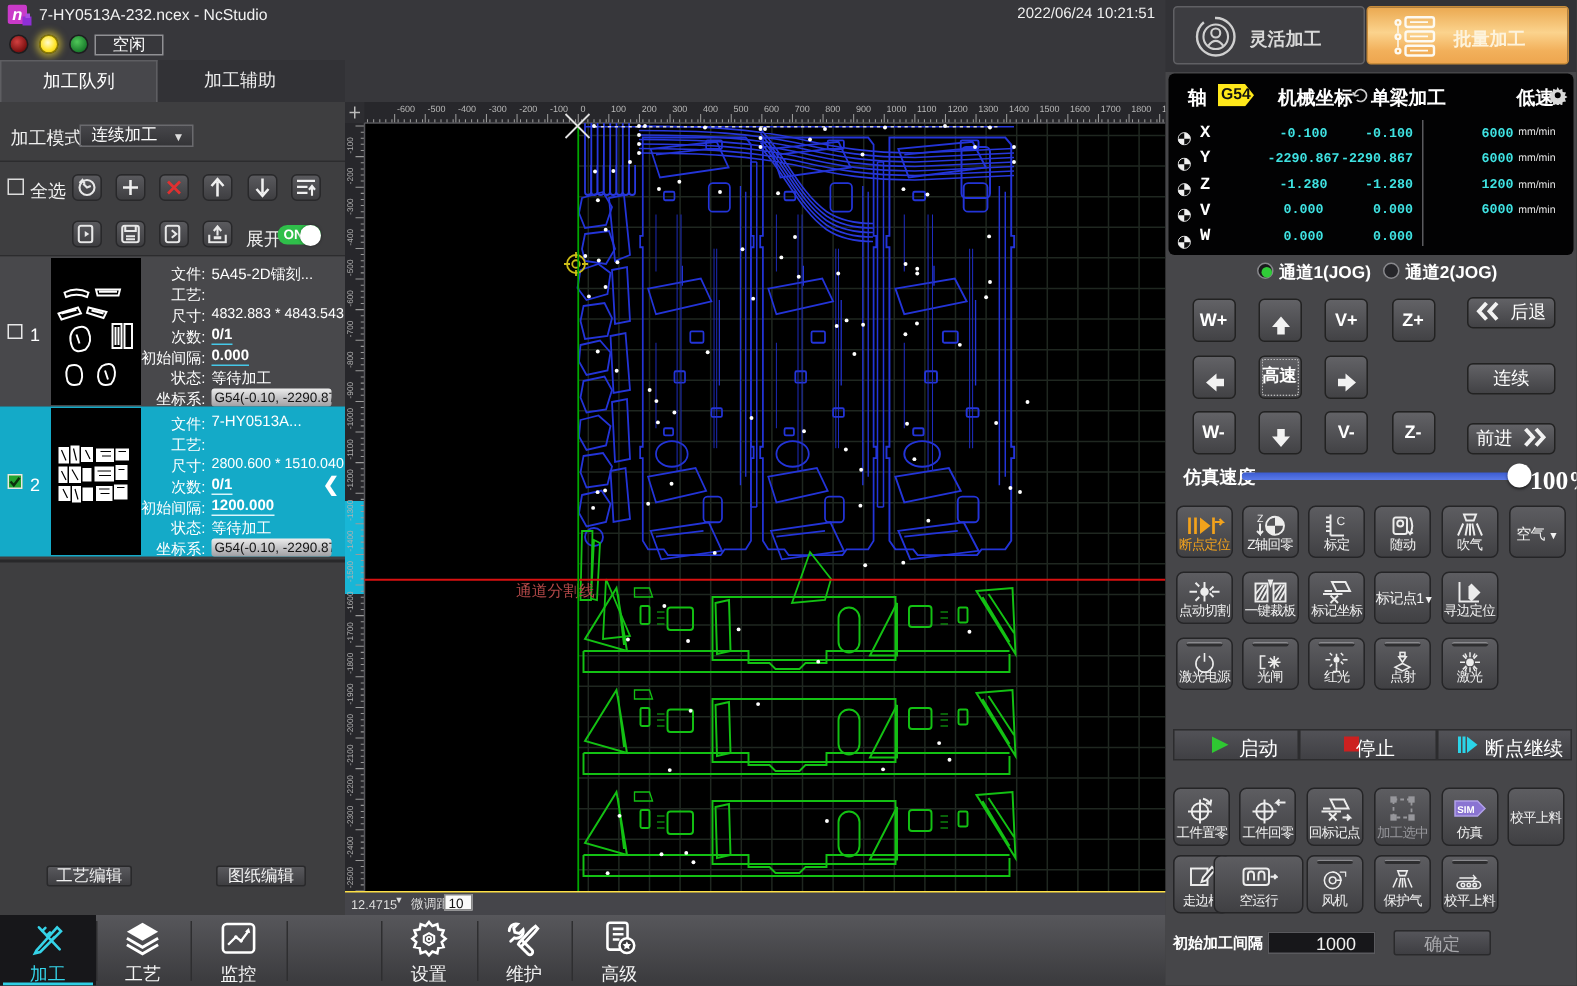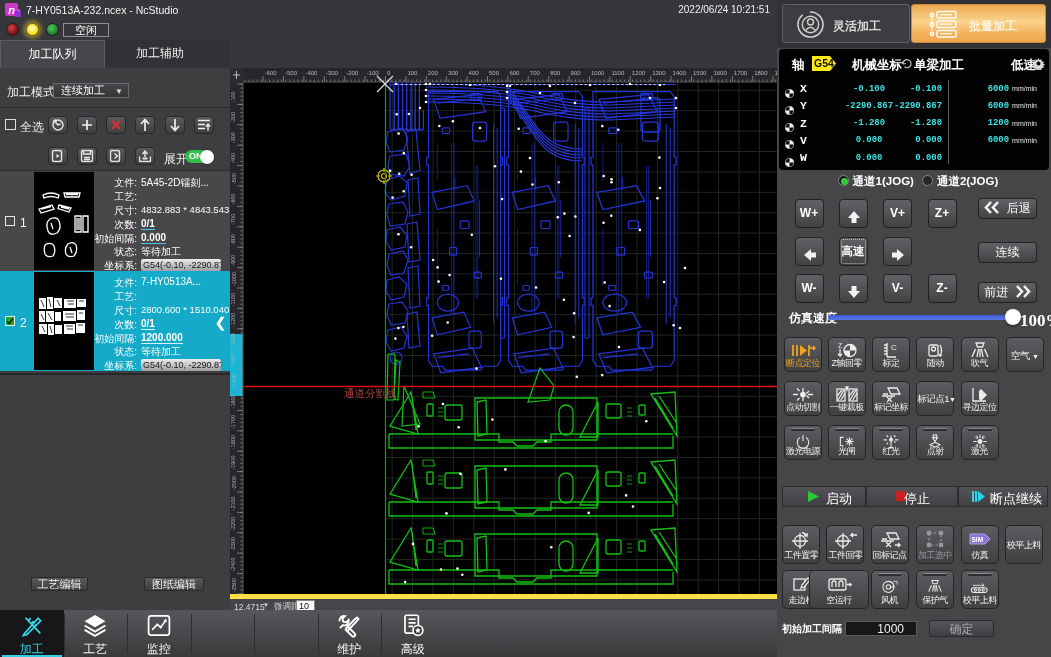--- a/index.html
+++ b/index.html
@@ -32,21 +32,21 @@
 .qitem{position:absolute;left:0;width:230px;height:100px;}
 .qthumb{position:absolute;left:34px;top:1px;width:60px;height:98px;background:#000;}
 .qrow{position:absolute;left:0;width:228px;height:14px;font-size:10px;white-space:nowrap;}
 .qlab{position:absolute;right:91px;}
 .qval{position:absolute;left:141px;}
 .qcheck{position:absolute;left:5px;top:45px;width:10px;height:10px;border:1.5px solid #e8e8e8;background:transparent;}
 .gbox{display:inline-block;background:linear-gradient(#ececec,#9f9fa3);color:#141414;border-radius:2px;padding:0 2px;height:12px;line-height:12px;font-size:9px;overflow:hidden;max-width:80px;white-space:nowrap;}
 .ebtn{position:absolute;top:509px;height:14px;background:linear-gradient(#59595d,#3e3e41);border:1px solid #29292b;border-radius:2px;color:#f2f2f2;font-size:11px;text-align:center;line-height:13px;}
 
 #canvas{position:absolute;left:230px;top:68px;width:547px;height:526px;background:#000;}
-#statusbar{position:absolute;left:230px;top:594px;width:547px;height:16px;background:#45454a;border-top:5px solid #fde047;font-size:9px;color:#ddd;}
+#statusbar{position:absolute;left:230px;top:594px;width:547px;height:16px;background:#45454a;border-top:1px solid #fde047;font-size:9px;color:#ddd;}
 
 #nav{position:absolute;left:0;top:610px;width:777px;height:47px;background:linear-gradient(#57575b,#3a3a3d);}
 .navcell{position:absolute;top:0;width:63.5px;height:47px;}
 .navlab{position:absolute;left:0;top:31px;width:100%;text-align:center;font-size:12px;color:#f5f5f5;}
 .navsep{position:absolute;top:4px;width:1px;height:40px;background:#2e2e30;}
 #navactive{background:#17171a;}
 #navactive .navlab{color:#35d3e8;}
 #navactive:after{content:"";position:absolute;left:2px;right:2px;bottom:0px;height:2px;background:#2fd0e6;}
 .navicon{position:absolute;left:50%;top:3px;transform:translateX(-50%);}
 
@@ -576,20 +576,30 @@
             <rect x="3" y="3" width="24" height="22" rx="3" fill="none" stroke="#fff" stroke-width="2"></rect>
 <path d="M7,19 l6,-6 4,3 6,-8" fill="none" stroke="#fff" stroke-width="1.8"></path>
             <path d="M23,6 l1,4 -4,-1 Z" fill="#fff"></path>
 <circle cx="13" cy="13" r="1.4" fill="#fff"></circle>
             <circle cx="17" cy="16" r="1.4" fill="#fff"></circle>
           </svg></span>
         <div class="navlab">监控</div>
       </div>
       <div class="navsep" style="left:127.0px;"></div>
       <div class="navsep" style="left:190.5px;"></div>
+      <div class="navcell" style="left:254.0px;">
+        <span class="navicon"><svg width="26" height="26" viewBox="0 0 30 30">
+            <g fill="none" stroke="#fff" stroke-width="2">
+<path d="M15,2 l2.6,3 3.8,-1.4 .8,4 4,.8 -1.4,3.8 3,2.6 -3,2.6 1.4,3.8 -4,.8 -.8,4 -3.8,-1.4 -2.6,3 -2.6,-3 -3.8,1.4 -.8,-4 -4,-.8 1.4,-3.8 -3,-2.6 3,-2.6 -1.4,-3.8 4,-.8 .8,-4 3.8,1.4 Z"></path>
+<path d="M15,10.5 l4,2.3 v4.5 l-4,2.3 -4,-2.3 v-4.5 Z" stroke-width="1.6"></path>
+              <circle cx="15" cy="15" r="1.6" stroke-width="1.4"></circle>
+            </g>
+          </svg></span>
+        <div class="navlab">设置</div>
+      </div>
       <div class="navsep" style="left:254.0px;"></div>
       <div class="navcell" style="left:317.5px;">
         <span class="navicon"><svg width="27" height="27" viewBox="0 0 27 27">
             <g fill="none" stroke="#fff" stroke-width="1.9" stroke-linecap="round">
 <path d="M4,7.5 a4.5,4.5 0 0 1 5.5,-4.4 L7,5.6 l.7,3 3,.7 2.5,-2.5 a4.5,4.5 0 0 1 -5.8,5.4 L5,14.5"></path>
 <path d="M10.5,15.5 L19,6.5 l2.5,-2 1.5,1.5 -2,2.5 -8.5,9"></path>
 <path d="M10,16.5 l6.5,6.5 a1.8,1.8 0 0 0 2.6,-2.6 L12.6,14"></path>
 </g>
           </svg></span>
         <div class="navlab">维护</div>

